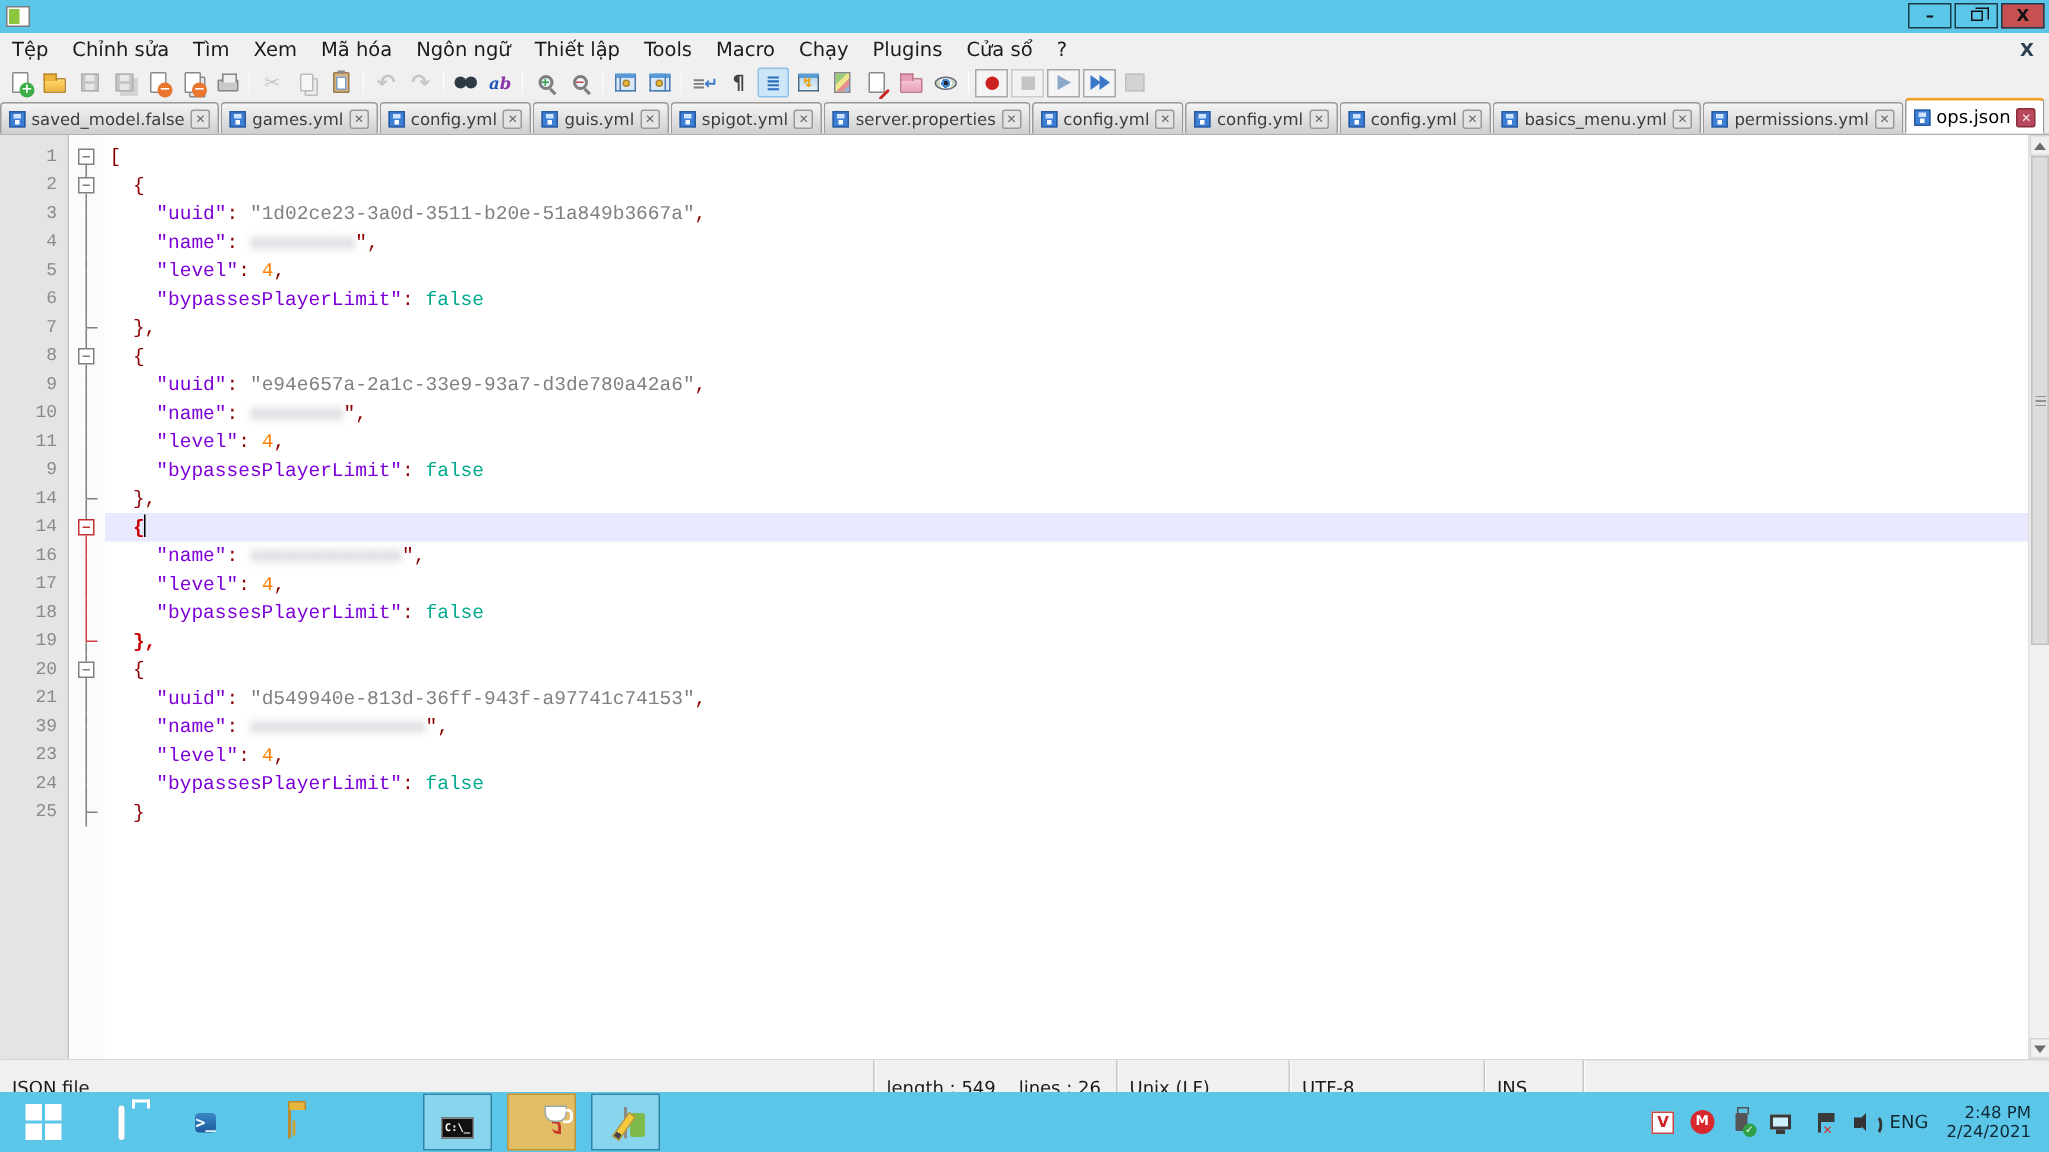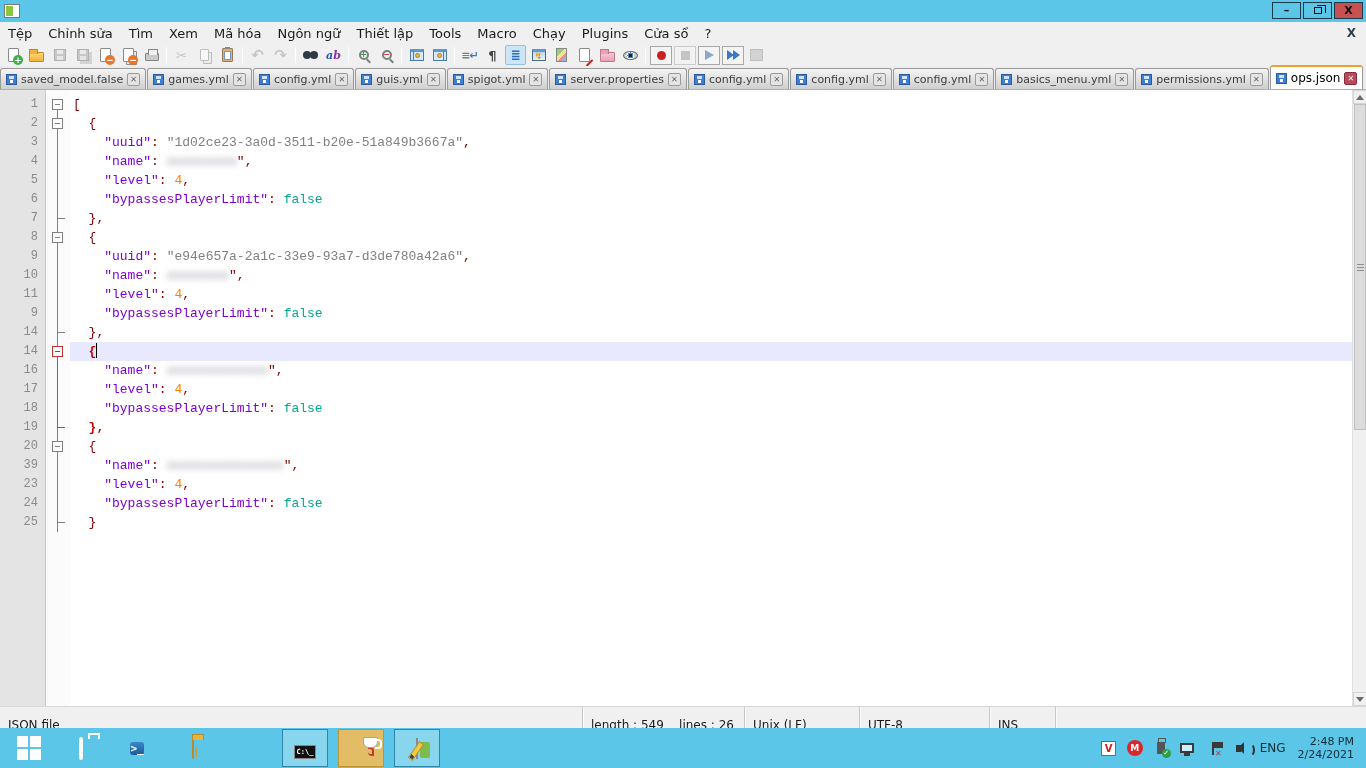--- a/index.html
+++ b/index.html
@@ -390,20 +390,21 @@
       <div class="row"><span class="lnum">10</span><span class="fcell"><i class="fht g"></i><i class="fhb g"></i></span><span class="code"><span class="seg-k">    "name"</span><span class="seg-p">: </span><span class="seg-blur">xxxxxxxx</span><span class="seg-p">",</span></span></div>
       <div class="row"><span class="lnum">11</span><span class="fcell"><i class="fht g"></i><i class="fhb g"></i></span><span class="code"><span class="seg-k">    "level"</span><span class="seg-p">: </span><span class="seg-n">4</span><span class="seg-p">,</span></span></div>
       <div class="row"><span class="lnum">9</span><span class="fcell"><i class="fht g"></i><i class="fhb g"></i></span><span class="code"><span class="seg-k">    "bypassesPlayerLimit"</span><span class="seg-p">: </span><span class="seg-b">false</span></span></div>
       <div class="row"><span class="lnum">14</span><span class="fcell"><i class="fht g"></i><i class="fhb g"></i><i class="ftick g"></i></span><span class="code"><span class="seg-p">  },</span></span></div>
       <div class="row cur"><span class="lnum">14</span><span class="fcell"><i class="fht g"></i><i class="fhb r"></i><i class="fbox r"><i></i></i></span><span class="code"><span class="seg-pm">  {</span><span class="caret"></span></span></div>
       <div class="row"><span class="lnum">16</span><span class="fcell"><i class="fht r"></i><i class="fhb r"></i></span><span class="code"><span class="seg-k">    "name"</span><span class="seg-p">: </span><span class="seg-blur">xxxxxxxxxxxxx</span><span class="seg-p">",</span></span></div>
       <div class="row"><span class="lnum">17</span><span class="fcell"><i class="fht r"></i><i class="fhb r"></i></span><span class="code"><span class="seg-k">    "level"</span><span class="seg-p">: </span><span class="seg-n">4</span><span class="seg-p">,</span></span></div>
       <div class="row"><span class="lnum">18</span><span class="fcell"><i class="fht r"></i><i class="fhb r"></i></span><span class="code"><span class="seg-k">    "bypassesPlayerLimit"</span><span class="seg-p">: </span><span class="seg-b">false</span></span></div>
       <div class="row"><span class="lnum">19</span><span class="fcell"><i class="fht r"></i><i class="fhb g"></i><i class="ftick r"></i></span><span class="code"><span class="seg-pm">  },</span></span></div>
       <div class="row"><span class="lnum">20</span><span class="fcell"><i class="fht g"></i><i class="fhb g"></i><i class="fbox g"><i></i></i></span><span class="code"><span class="seg-p">  {</span></span></div>
+      <div class="row"><span class="lnum">21</span><span class="fcell"><i class="fht g"></i><i class="fhb g"></i></span><span class="code"><span class="seg-k">    "uuid"</span><span class="seg-p">: </span><span class="seg-s">"d549940e-813d-36ff-943f-a97741c74153"</span><span class="seg-p">,</span></span></div>
       <div class="row"><span class="lnum">39</span><span class="fcell"><i class="fht g"></i><i class="fhb g"></i></span><span class="code"><span class="seg-k">    "name"</span><span class="seg-p">: </span><span class="seg-blur">xxxxxxxxxxxxxxx</span><span class="seg-p">",</span></span></div>
       <div class="row"><span class="lnum">23</span><span class="fcell"><i class="fht g"></i><i class="fhb g"></i></span><span class="code"><span class="seg-k">    "level"</span><span class="seg-p">: </span><span class="seg-n">4</span><span class="seg-p">,</span></span></div>
       <div class="row"><span class="lnum">24</span><span class="fcell"><i class="fht g"></i><i class="fhb g"></i></span><span class="code"><span class="seg-k">    "bypassesPlayerLimit"</span><span class="seg-p">: </span><span class="seg-b">false</span></span></div>
       <div class="row"><span class="lnum">25</span><span class="fcell"><i class="fht g"></i><i class="fhb g"></i><i class="ftick g"></i></span><span class="code"><span class="seg-p">  }</span></span></div>
     </div>
   <div class="vscroll">
     <div class="sbtn up">
         <span class="arr u"></span>
       </div>
     <div class="sthumb">

